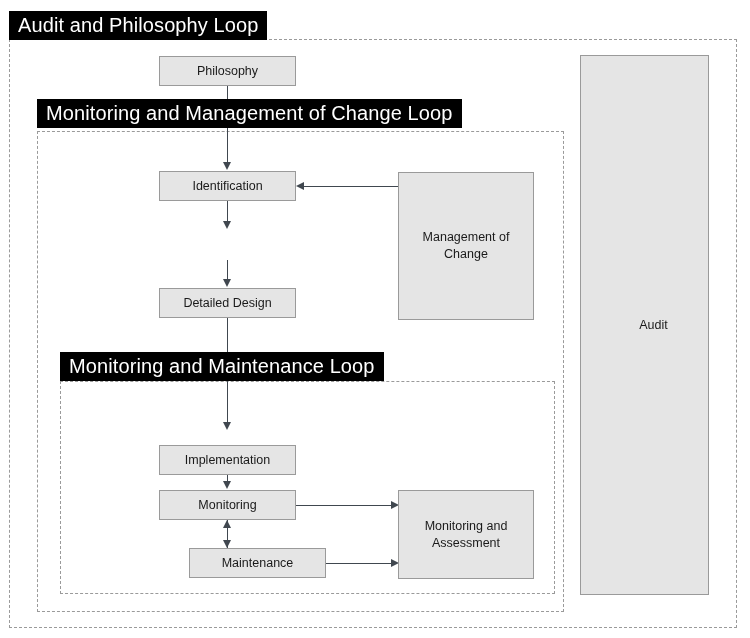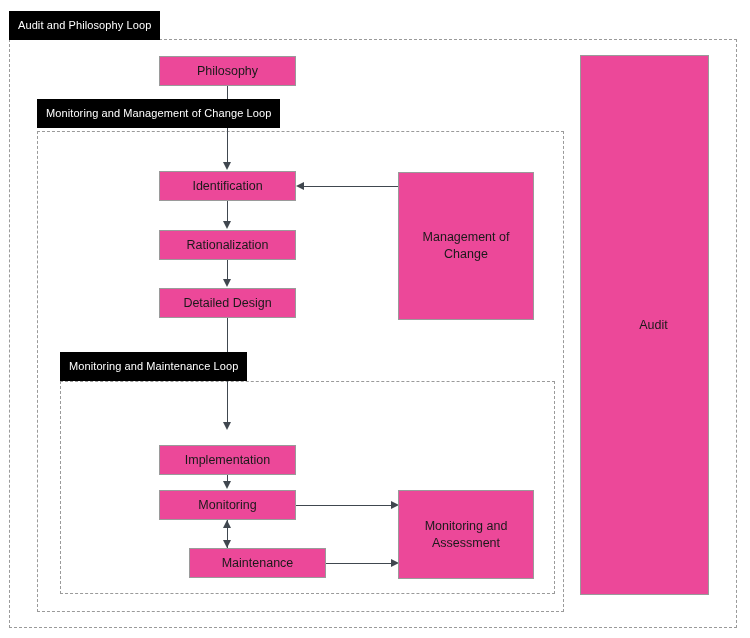--- a/index.html
+++ b/index.html
@@ -24,34 +24,34 @@
     border: 1px dashed #9a9a9a;
     background: transparent;
     box-sizing: border-box;
   }
 
   
   .loop-label {
     position: absolute;
     background: #000000;
     color: #ffffff;
-    font-size: 11px;
+    font-size: 20px;
     line-height: 29px;
     height: 29px;
     padding: 0 9px;
     white-space: nowrap;
     box-sizing: border-box;
     letter-spacing: 0.1px;
   }
 
   
   .node {
     position: absolute;
     border: 1px solid #9a9a9a;
-    background: #ec4899;
+    background: #e5e5e5;
     box-sizing: border-box;
     display: flex;
     align-items: center;
     justify-content: center;
     text-align: center;
     font-size: 12.5px;
     color: #1a1a1a;
     line-height: 1.35;
   }
   .node span {
@@ -130,23 +130,20 @@
   <div class="conn h" style="left:303px; top:562.5px; width:89px;"></div>
   <div class="arrowhead left" style="left:296px; top:559px;"></div>
   <div class="arrowhead right" style="left:391px; top:559px;"></div>
 
   <div class="node" id="node-0" style="left: 159px; top: 56px; width: 137px; height: 30px;">
     <span>Philosophy</span>
   </div>
   <div class="node" id="node-1" style="left: 159px; top: 171px; width: 137px; height: 30px;">
     <span>Identification</span>
   </div>
-  <div class="node" id="node-2" style="left: 159px; top: 230px; width: 137px; height: 30px;">
-    <span>Rationalization</span>
-  </div>
   <div class="node" id="node-3" style="left: 159px; top: 288px; width: 137px; height: 30px;">
     <span>Detailed Design</span>
   </div>
   <div class="node" id="node-4" style="left: 159px; top: 445px; width: 137px; height: 30px;">
     <span>Implementation</span>
   </div>
   <div class="node" id="node-5" style="left: 159px; top: 490px; width: 137px; height: 30px;">
     <span>Monitoring</span>
   </div>
   <div class="node" id="node-6" style="left: 159px; top: 548px; width: 137px; height: 30px; margin-left: 30px;">

